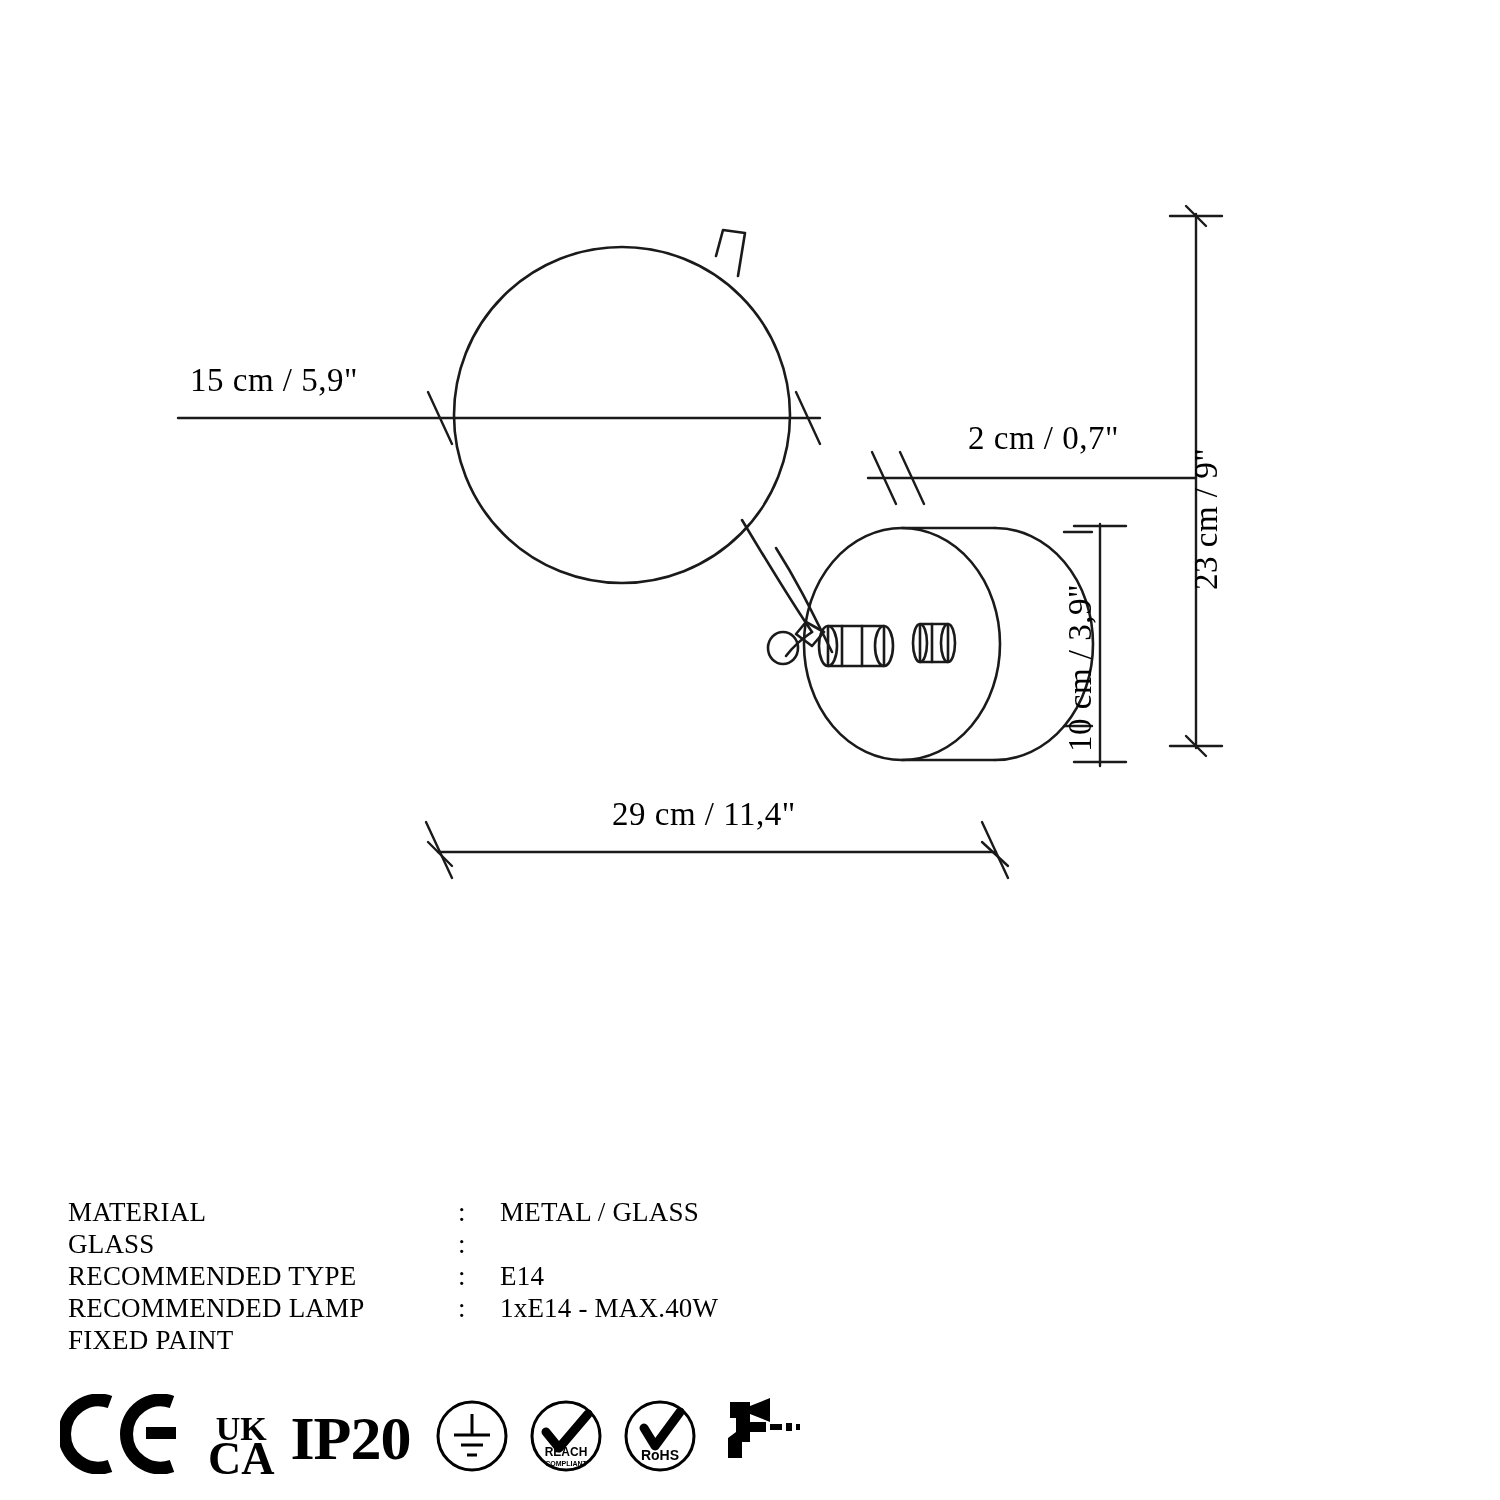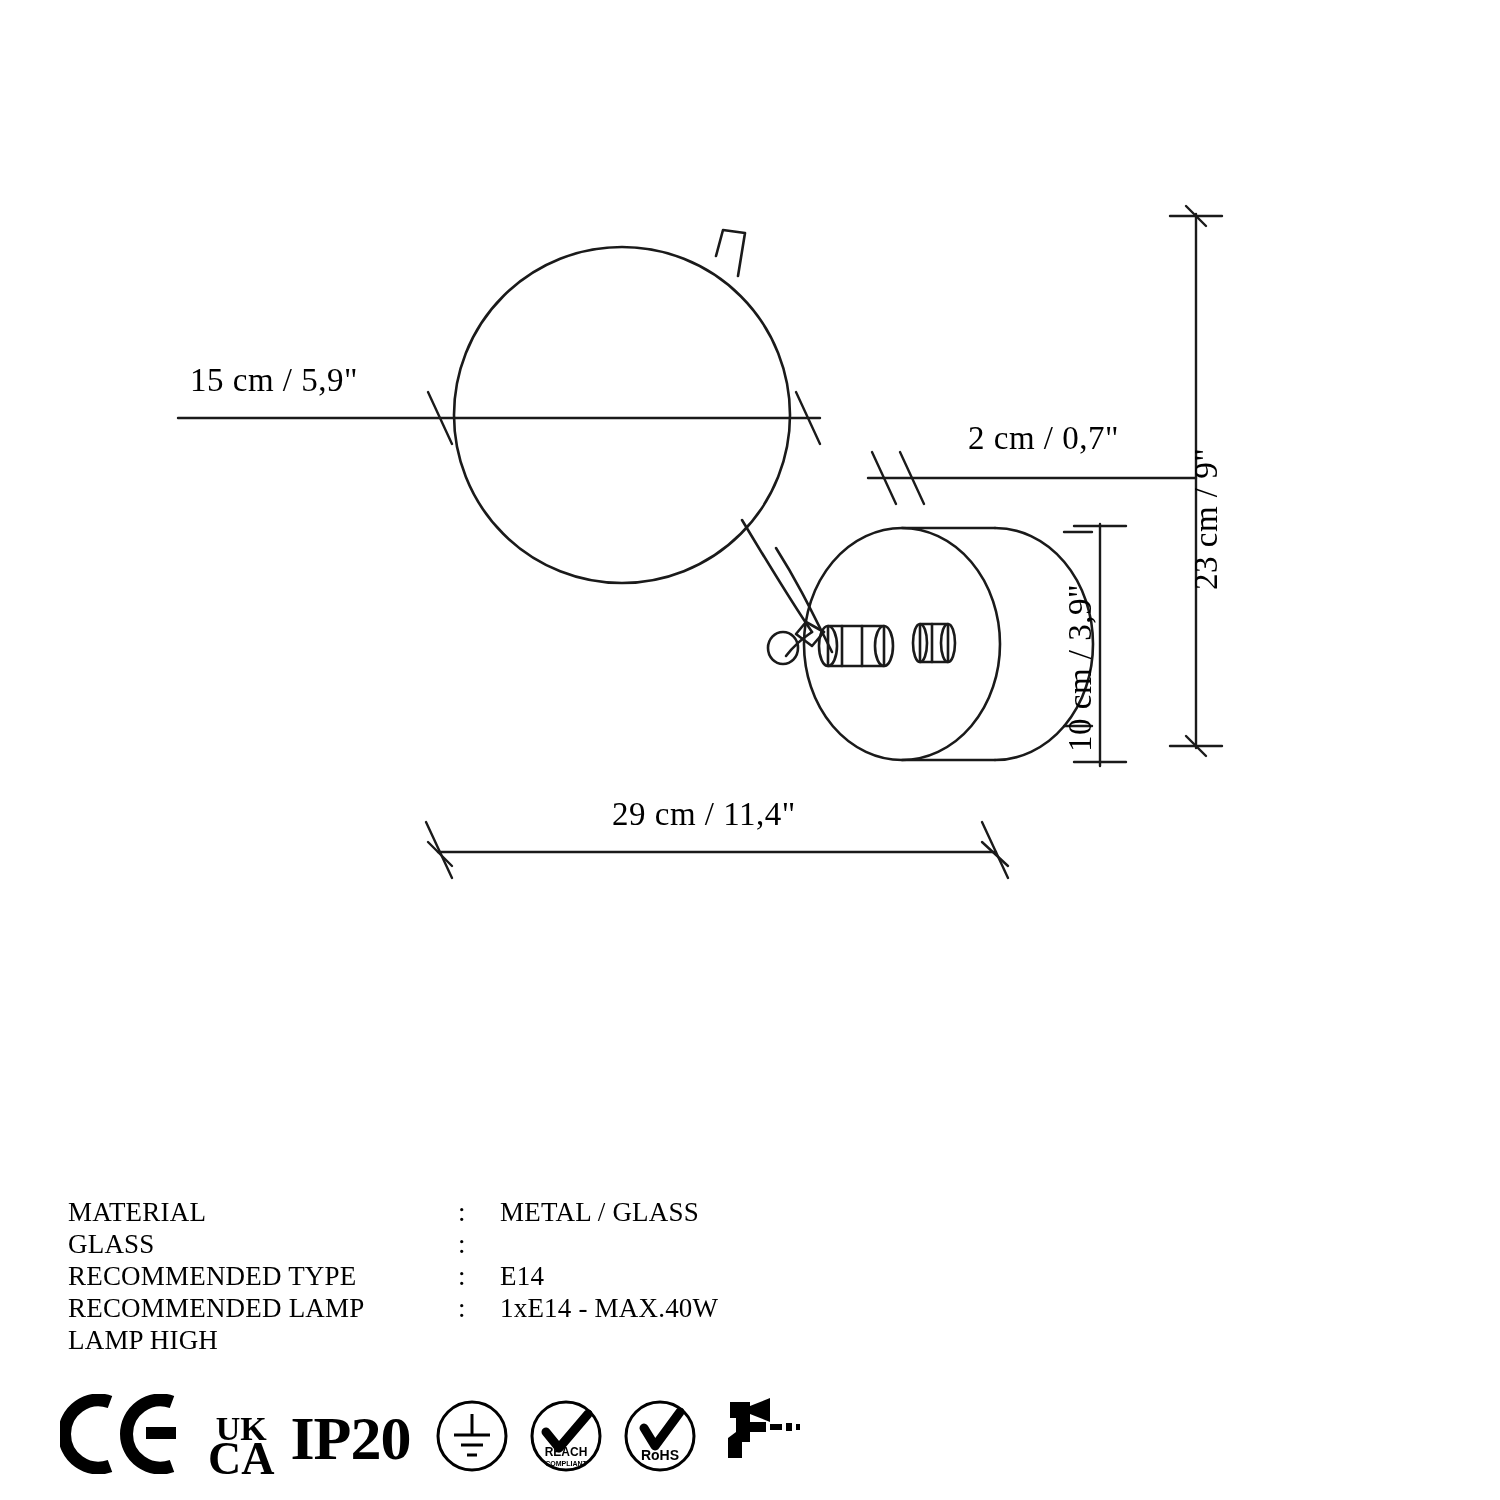--- a/index.html
+++ b/index.html
@@ -165,21 +165,21 @@
     <span class="spec-label">RECOMMENDED TYPE</span>
     <span class="spec-sep">:</span>
     <span class="spec-value">E14</span>
   </div>
   <div class="spec-row">
     <span class="spec-label">RECOMMENDED LAMP</span>
     <span class="spec-sep">:</span>
     <span class="spec-value">1xE14 - MAX.40W</span>
   </div>
   <div class="spec-row">
-    <span>LAMP HIGH</span>
+    <span>FIXED PAINT</span>
   </div>
 </div>
 
 <div class="cert-row">
 
   <div class="cert-item">
     <svg width="130" height="80" viewBox="0 0 130 80">
       <path d="M50 8 A 34 34 0 1 0 50 72" fill="none" stroke="#000" stroke-width="13"></path>
       <path d="M112 8 A 34 34 0 1 0 112 72" fill="none" stroke="#000" stroke-width="13"></path>
       <rect x="86" y="33" width="30" height="12" fill="#000"></rect>

